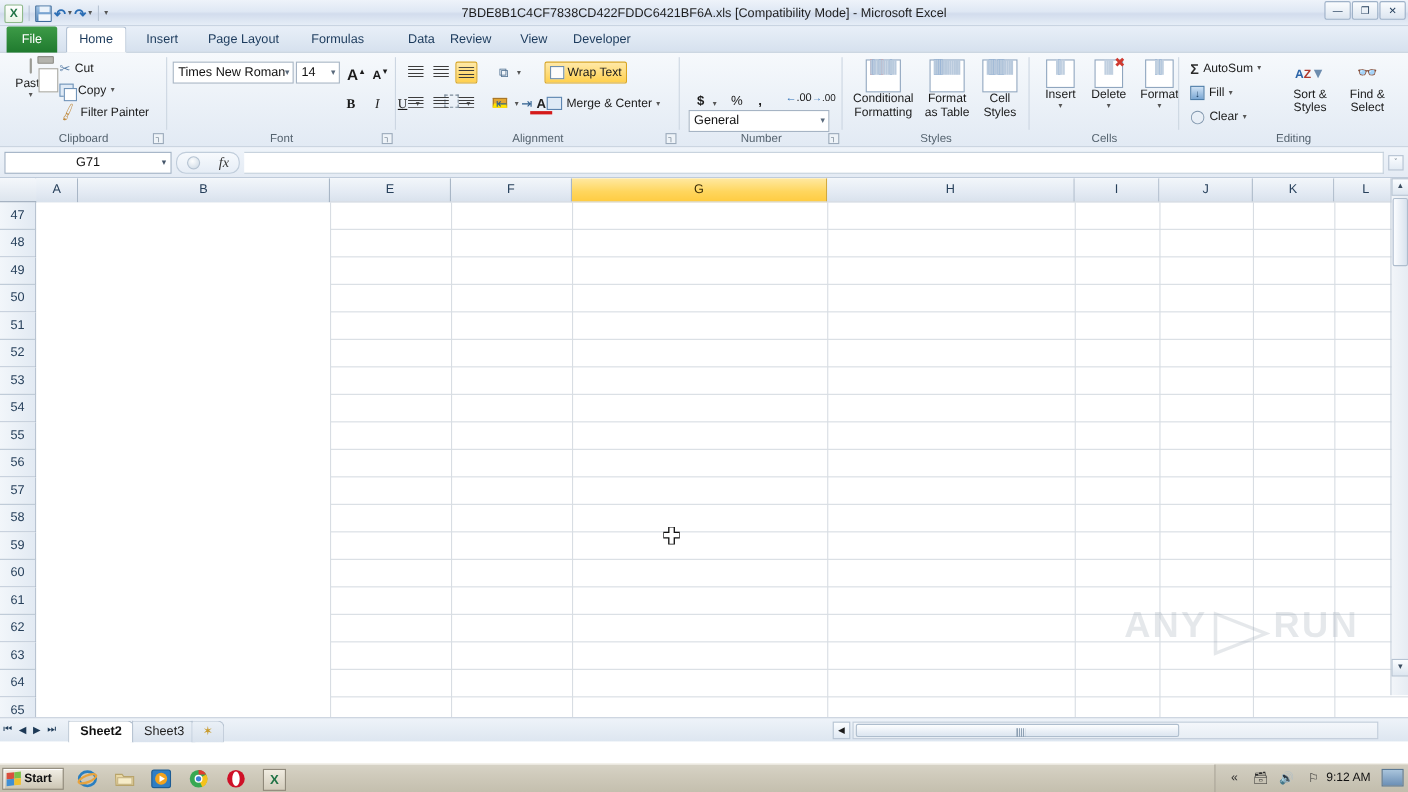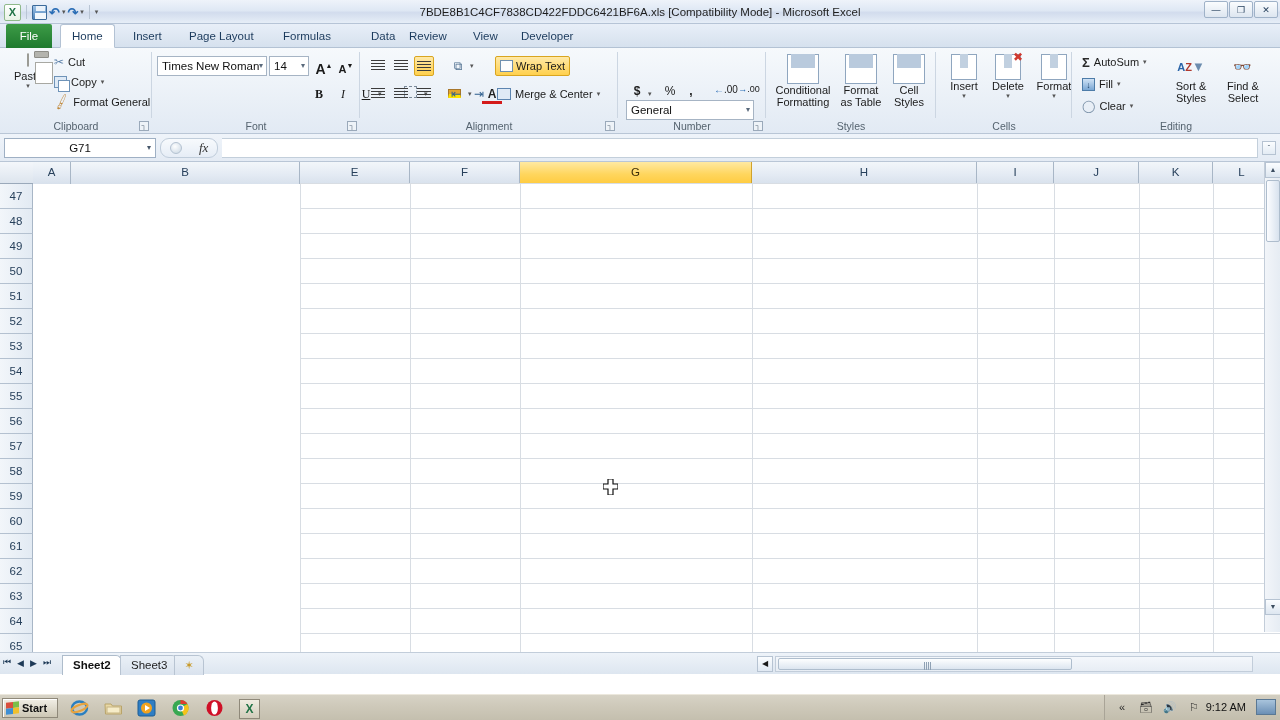--- a/index.html
+++ b/index.html
@@ -302,21 +302,21 @@
         <span class="scissors">✂</span>
         <span>Cut</span>
       </div>
       <div class="smallbtn" style="left:52px;top:25px;">
         <span class="copy-ic"></span>
         <span>Copy</span>
         <span class="tiny-arrow">▾</span>
       </div>
       <div class="smallbtn" style="left:52px;top:45px;">
         <span class="brush">🖌</span>
-        <span>Format General</span>
+        <span>Filter Painter</span>
       </div>
       <div class="glabel">Clipboard</div>
       <div class="dlg">┐</div>
       <div class="gsep"></div>
     </div>
 
     <div class="group" style="left:152px;width:208px;">
       <div class="fontbox" style="left:5px;top:8px;width:110px;">
         <span>Times New Roman</span>
         <span class="dd">▾</span>
@@ -577,20 +577,28 @@
         <div class="gline-v" style="left: 267px; top: 0px; bottom: 0px;"></div>
         <div class="gline-v" style="left: 377px; top: 0px; bottom: 0px;"></div>
         <div class="gline-v" style="left: 487px; top: 0px; bottom: 0px;"></div>
         <div class="gline-v" style="left: 719px; top: 0px; bottom: 0px;"></div>
         <div class="gline-v" style="left: 944px; top: 0px; bottom: 0px;"></div>
         <div class="gline-v" style="left: 1021px; top: 0px; bottom: 0px;"></div>
         <div class="gline-v" style="left: 1106px; top: 0px; bottom: 0px;"></div>
         <div class="gline-v" style="left: 1180px; top: 0px; bottom: 0px;"></div>
       </div>
 
+    <div class="wmark">
+      <span class="wtxt">ANY</span>
+      <svg width="54" height="44" viewBox="0 0 54 44" style="vertical-align:middle;">
+        <polygon points="4,4 50,22 4,40" fill="none" stroke="#8e9aa8" stroke-width="3"></polygon>
+        <line x1="4" y1="4" x2="4" y2="40" stroke="#8e9aa8" stroke-width="3"></line>
+      </svg>
+      <span class="wtxt">RUN</span>
+    </div>
   </div>
 
   <div class="vscroll">
     <div class="vs-btn">▲</div>
     <div class="vs-thumb"></div>
     <div class="vs-btn" style="position:absolute;bottom:17px;">▼</div>
   </div>
 
   <svg class="xcursor" style="left:603px;top:479px;" viewBox="0 0 15 16">
     <path d="M5,0 h5 v5 h5 v5 h-5 v6 h-5 v-6 h-5 v-5 h5 z" fill="#ffffff" stroke="#111111" stroke-width="1.2"></path>

